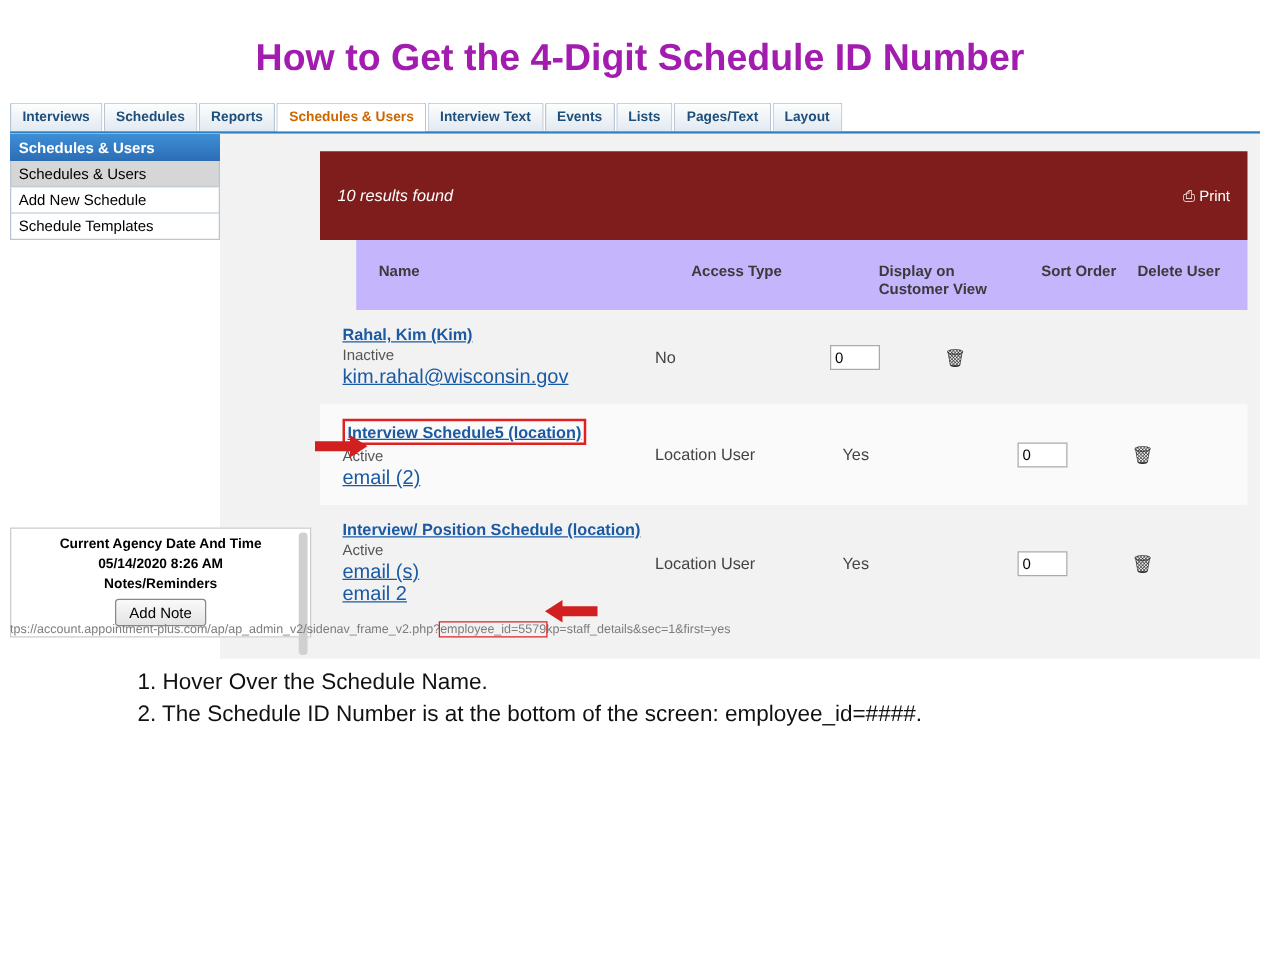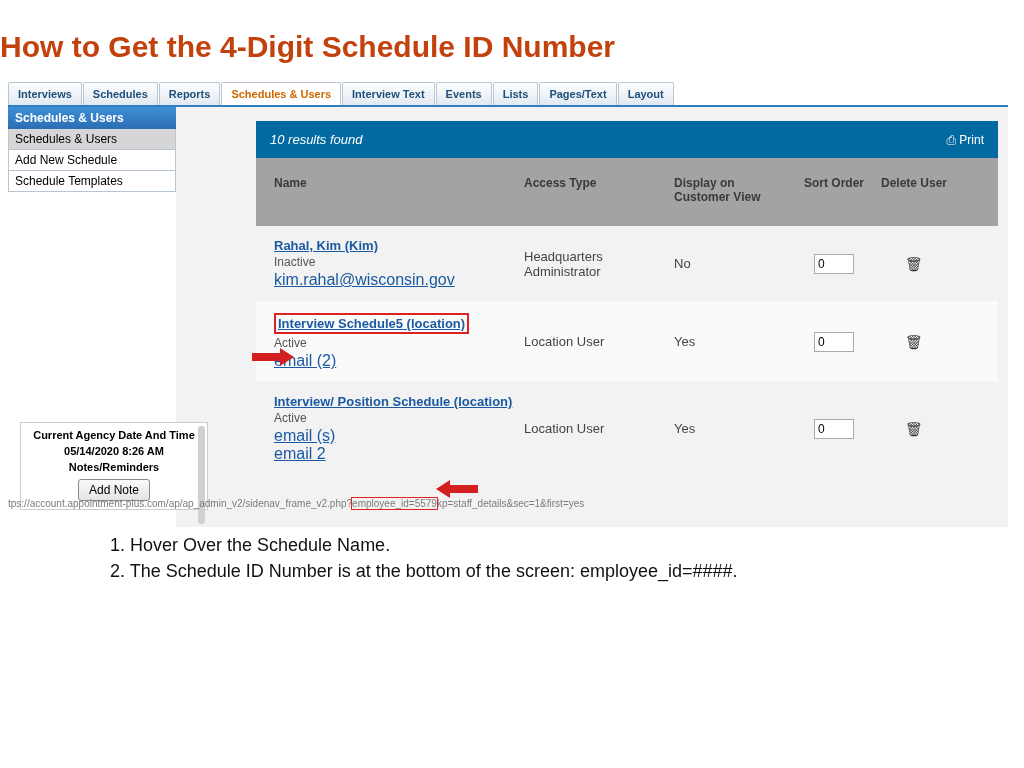--- a/index.html
+++ b/index.html
@@ -1,47 +1,47 @@
 <!DOCTYPE html>
 <html><head>
 <meta charset="utf-8">
 <style>
   * { box-sizing: border-box; margin: 0; padding: 0; font-family: Arial, Helvetica, sans-serif; }
   html, body { width: 1024px; height: 768px; background: #fff; }
   .slide { width: 1024px; height: 768px; position: relative; background: #fff; }
 
-  .title { text-align: left; font-size: 30px; font-weight: 700; color: #c2410c; padding: 30px 0 14px; }
+  .title { text-align: center; font-size: 30px; font-weight: 700; color: #a21caf; padding: 30px 0 14px; }
 
   .app { position: absolute; left: 8px; top: 82px; width: 1000px; }
 
   
   .tabs { display: flex; border-bottom: 2px solid #2e7fc2; font-size: 11px; font-weight: 700; }
   .tab { padding: 5px 9px; border: 1px solid #b8c6d3; border-bottom: none; background: linear-gradient(#fdfefe,#e1e9f1); color: #1d4f7a; margin-right: 1px; border-radius: 2px 2px 0 0; cursor: pointer; }
   .tab.active { color: #cc6600; background: #fff; }
 
   .body { display: flex; background: #f2f2f2; min-height: 420px; }
 
   
   .side { width: 168px; background:#fff; }
   .side-hd { background: linear-gradient(#3d8fd6,#2c6db4); color: #fff; font-size: 12px; font-weight: 700; padding: 4px 7px; }
   .side-item { font-size: 12px; padding: 3px 6px; border: 1px solid #b8c6d3; border-top: none; background:#fff; cursor:pointer; }
   .side-item.sel { background: #d6d6d6; }
 
-  .side-bottom { position: absolute; left: 12px; top: 340px; width: 188px; background:#fff; border:1px solid #ccc; padding:4px 0; text-align:center; }
+  .side-bottom { position: absolute; left: 0; top: 340px; width: 241px; background:#fff; border:1px solid #ccc; padding:4px 0; text-align:center; }
   .sb-label { font-size: 11px; font-weight:700; padding:2px 0; }
   .sb-btn { font-size:12px; padding:3px 10px; border:1px solid #888; background: linear-gradient(#fafafa,#e4e4e4); border-radius:3px; cursor:pointer; margin:4px 0; display:inline-block; }
   .sb-scroll { position:absolute; right:2px; top:3px; width:7px; height:98px; background:#d0d0d0; border-radius:3px; }
 
   
   .main { flex: 1; padding: 14px 10px 0 80px; }
-  .bar { background: #0369a1; color: #fff; display:flex; justify-content:space-between; align-items:center; padding: 11px 14px; font-size: 13px; font-style: italic; text-align: center; }
+  .bar { background: #7f1d1d; color: #fff; display:flex; justify-content:space-between; align-items:center; padding: 28px 14px; font-size: 13px; font-style: italic; text-align: center; }
   .print { font-style: normal; font-size: 12px; cursor:pointer; }
   .print::before { content:"⎙ "; }
 
-  .thead { display:flex; background:#a3a3a3; color:#3a3a3a; font-weight:700; font-size:12px; padding: 18px 8px 22px; }
+  .thead { display:flex; background:#c4b5fd; color:#3a3a3a; font-weight:700; font-size:12px; padding: 18px 8px 10px; margin-left: 29px; }
   .c-name { flex: 0 0 260px; padding-left:10px; }
   .c-access { flex: 0 0 150px; }
   .c-disp { flex: 0 0 120px; text-align:left; }
   .c-sort { flex: 0 0 80px; text-align:center; }
   .c-del { flex: 0 0 80px; text-align:center; }
 
   .row { display:flex; align-items:center; padding: 12px 8px; font-size: 13px; color:#444; position:relative; }
   .row.alt { background:#fafafa; }
   .row .c-name { padding-left:10px; }
   .nm { color:#1b5aa3; text-decoration: underline; font-weight:700; cursor:pointer; display:inline-block; }
@@ -101,21 +101,20 @@
         <div class="thead">
           <div class="c-name">Name</div>
           <div class="c-access">Access Type</div>
           <div class="c-disp">Display on Customer View</div>
           <div class="c-sort">Sort Order</div>
           <div class="c-del">Delete User</div>
         </div>
         <div id="rows">
             <div class="row">
               <div class="c-name"><span class="nm">Rahal, Kim (Kim)</span><div class="status">Inactive</div><div><span class="em">kim.rahal@wisconsin.gov</span></div></div>
-              <div class="c-access">Headquarters Administrator</div>
               <div class="c-disp">No</div>
               <div class="c-sort"><input class="sort-in" value="0" style=""></div>
               <div class="c-del"><span class="trash">🗑</span></div>
             </div>
             <div class="row alt">
               <div class="c-name"><span class="nm hl-box">Interview Schedule5 (location)</span><div class="status">Active</div><div><span class="em">email (2)</span></div></div>
               <div class="c-access">Location User</div>
               <div class="c-disp">Yes</div>
               <div class="c-sort"><input class="sort-in" value="0" style=""></div>
               <div class="c-del"><span class="trash">🗑</span></div>

